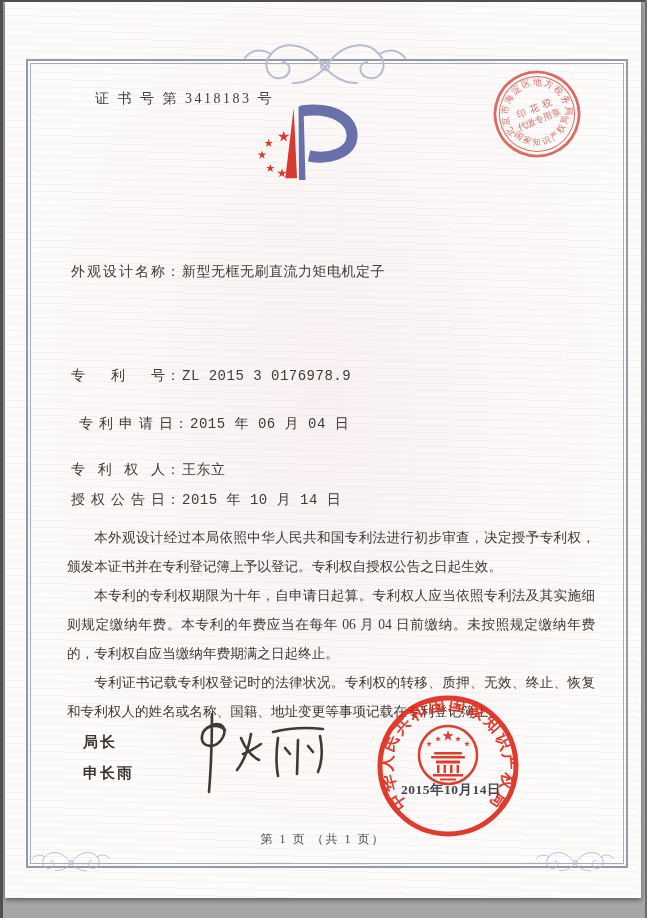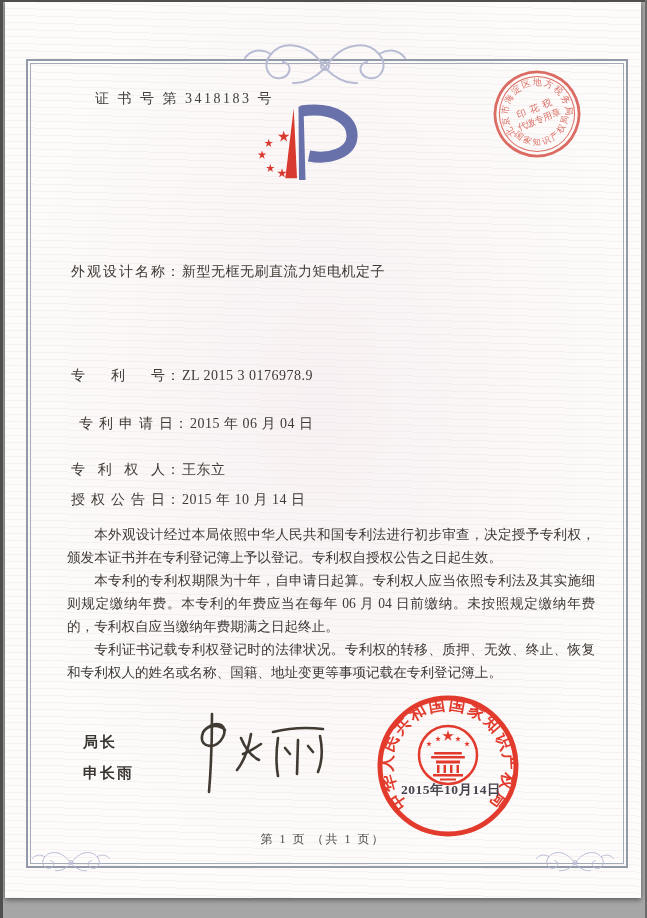--- a/index.html
+++ b/index.html
@@ -38,24 +38,24 @@
   .title{
     position:absolute;left:0;top:184px;width:100%;
     text-align:center;font-size:30px;font-weight:bold;color:#1f1f22;
     letter-spacing:8px;text-indent:8px;
   }
   .frow{position:absolute;left:66px;font-size:14px;color:#3e3a34;white-space:nowrap;}
   .frow-0{top:261px;} .frow-1{top:316px;} .frow-2{top:365px;}
   .frow-3{top:413px;margin-left:8px;} .frow-4{top:459px;} .frow-5{top:489px;}
   .flabel{display:inline-block;width:94px;text-align:justify;text-align-last:justify;vertical-align:top;}
   .fcolon{display:inline-block;margin:0 2px 0 1px;}
-  .fvalue{letter-spacing:.5px;}
+  .fvalue{letter-spacing:.5px;font-family:Liberation Mono, monospace;}
   .paras{
     position:absolute;left:62px;top:521px;width:528px;
-    font-size:13.6px;line-height:23px;color:#3d3833;text-align:justify;
+    font-size:13.6px;line-height:29px;color:#3d3833;text-align:justify;
   }
   .paras p{margin:0;text-indent:2em;}
   .signer{position:absolute;left:78px;font-size:15px;font-weight:600;color:#3a3631;letter-spacing:2px;}
   .signer-title{top:731px;}
   .signer-name{top:762px;}
   .signature{position:absolute;left:168px;top:706px;}
   .office-seal{position:absolute;left:370px;top:691px;opacity:.9;}
   .tax-stamp{position:absolute;left:486px;top:66px;transform:rotate(-22deg);opacity:.85;}
   .seal-date{
     position:absolute;left:374px;top:779px;width:144px;text-align:center;

